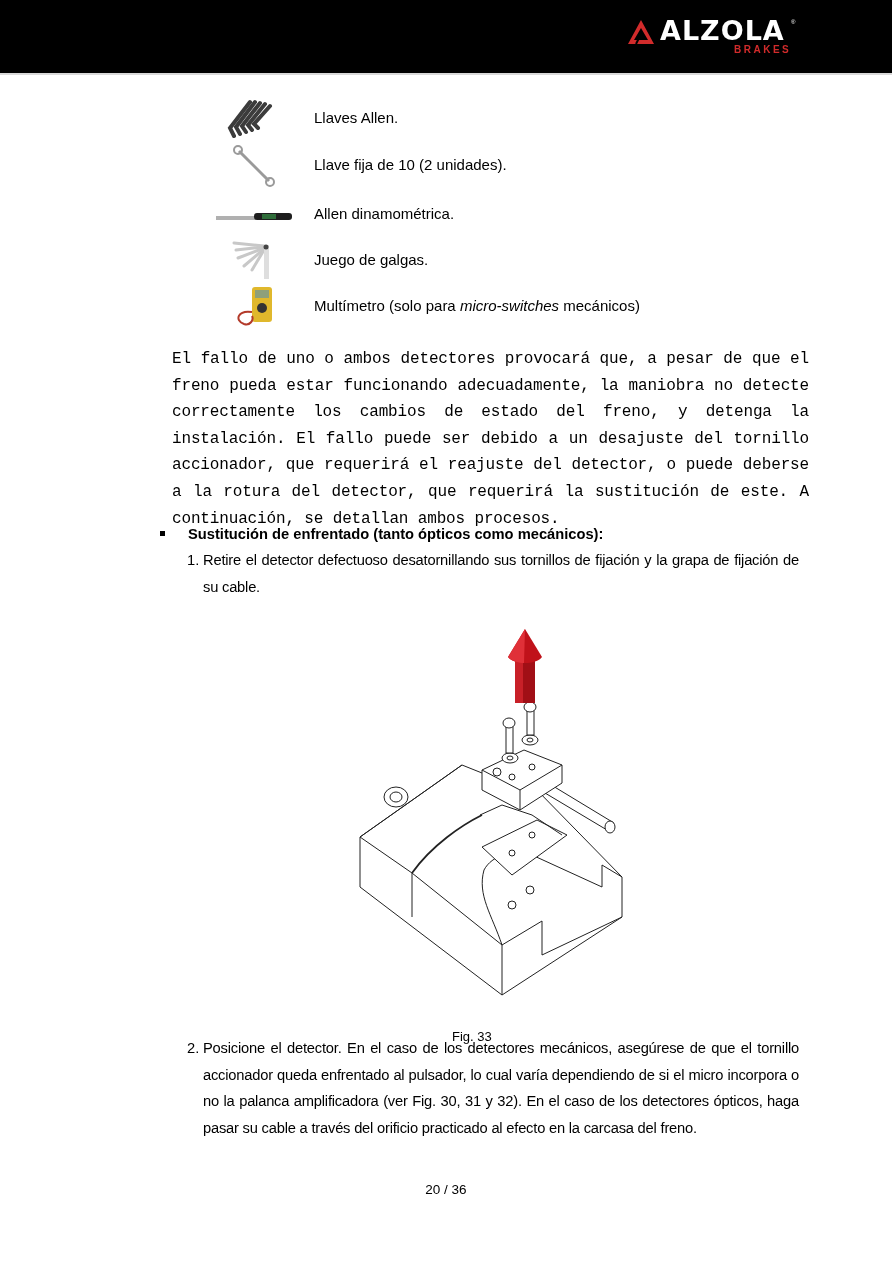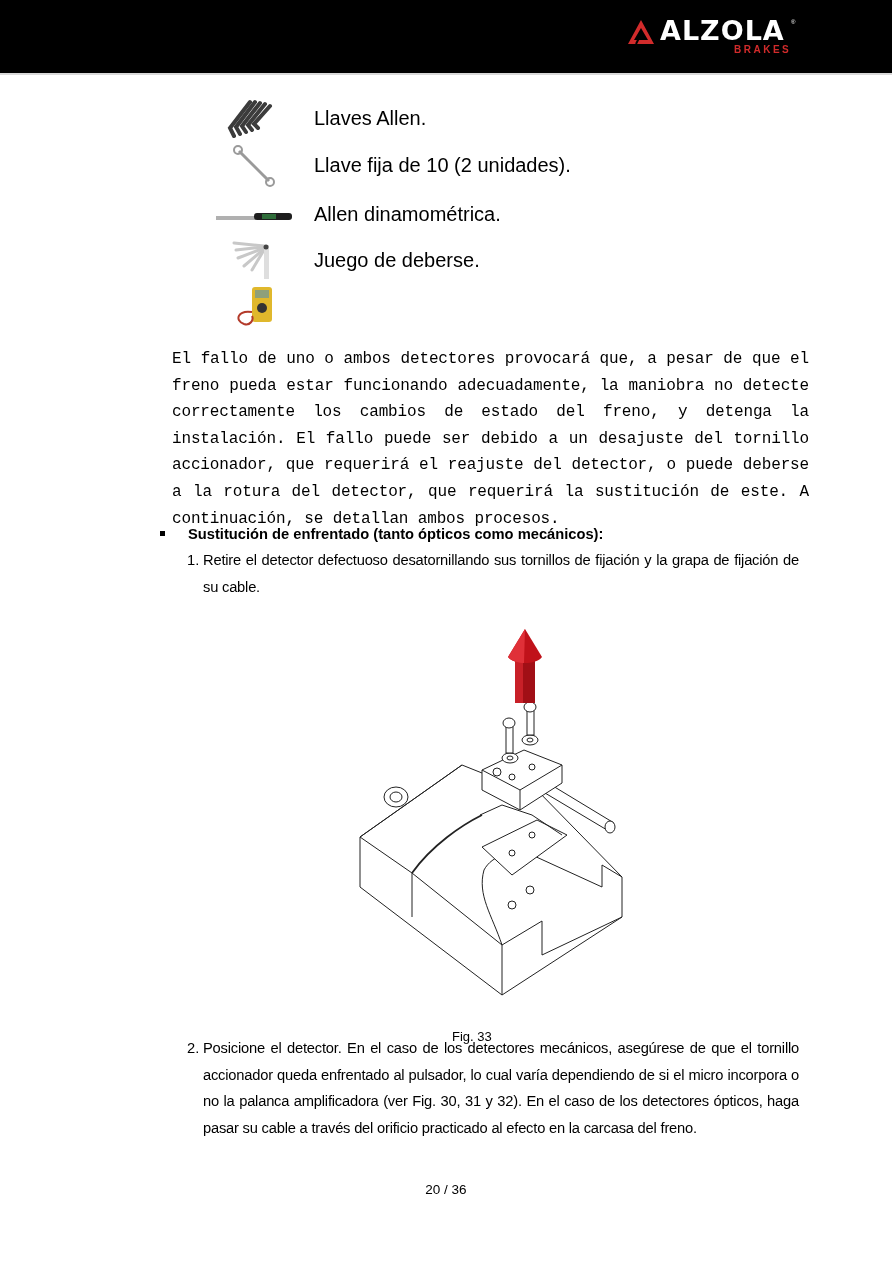--- a/index.html
+++ b/index.html
@@ -6,21 +6,21 @@
   body { width: 892px; height: 1262px; position: relative; overflow: hidden; font-family: "Liberation Sans", sans-serif; color: #000; }
   .header { position: absolute; left: 0; top: 0; width: 892px; height: 73px; background: #000; border-bottom: 2px solid #d9d9d9; }
   .logo { position: absolute; left: 627px; top: 17px; width: 175px; height: 42px; }
   .logo-tri { position: absolute; left: 0; top: 2px; width: 28px; height: 26px; }
   .logo-word { position: absolute; left: 33px; top: -2px; font-family: "DejaVu Sans", sans-serif; font-weight: bold; font-size: 27px; letter-spacing: 1px; color: #fff; line-height: 32px; }
   .logo-reg { position: absolute; left: 164px; top: 2px; font-size: 6px; color: #fff; }
   .logo-sub { position: absolute; left: 107px; top: 27px; font-size: 10px; letter-spacing: 2.5px; color: #d12b2b; font-weight: bold; line-height: 12px; }
 
   .tool { position: absolute; left: 214px; height: 40px; width: 480px; }
   .tool .ico { position: absolute; left: 0; top: 0; width: 80px; height: 40px; }
-  .tool .lbl { position: absolute; left: 100px; top: 11px; font-size: 20px; line-height: 18px; white-space: nowrap; }
+  .tool .lbl { position: absolute; left: 100px; top: 11px; font-size: 15px; line-height: 18px; white-space: nowrap; }
 
   .para { position: absolute; left: 172px; width: 637px; font-size: 16px; line-height: 26.6px; text-align: justify; text-align-last: left; font-family: Liberation Mono, monospace; letter-spacing: -0.15px; }
   .bullet { position: absolute; left: 160px; top: 524px; width: 640px; font-size: 14.7px; line-height: 20px; font-weight: bold; }
   .bullet .sq { position: absolute; left: 0; top: 7px; width: 5px; height: 5px; background: #000; }
   .bullet .txt { position: absolute; left: 28px; top: 0; white-space: nowrap; }
   .step { position: absolute; left: 187px; width: 612px; font-size: 14.7px; line-height: 26.6px; }
   .step .num { position: absolute; left: 0; top: 0; }
   .step .txt { margin-left: 16px; display: block; text-align: justify; text-align-last: left; letter-spacing: -0.2px; }
   .figure { position: absolute; left: 352px; top: 625px; width: 280px; height: 375px; }
   .caption { position: absolute; left: 452px; top: 1028px; font-size: 13px; line-height: 18px; }
@@ -77,30 +77,31 @@
     <g stroke="#c8c8c8" stroke-width="3" stroke-linecap="round">
       <line x1="50" y1="6" x2="20" y2="3"></line>
       <line x1="50" y1="7" x2="22" y2="10"></line>
       <line x1="50" y1="8" x2="24" y2="18"></line>
       <line x1="50" y1="9" x2="30" y2="26"></line>
       <line x1="50" y1="10" x2="38" y2="30"></line>
     </g>
     <rect x="50" y="5" width="5" height="34" fill="#dedede"></rect>
     <circle cx="52" cy="7" r="2.5" fill="#444"></circle>
   </svg>
-  <span class="lbl">Juego de deberse.</span>
+  <span class="lbl">Juego de galgas.</span>
 </div>
 
 <div class="tool" style="top:286px;">
   <svg class="ico" viewBox="0 0 80 40">
     <rect x="38" y="1" width="20" height="35" rx="3" fill="#e0b82c"></rect>
     <rect x="41" y="4" width="14" height="8" fill="#8ea07a"></rect>
     <circle cx="48" cy="22" r="5" fill="#333"></circle>
     <path d="M38 26 C24 24 20 34 30 38 C36 40 40 34 38 30" fill="none" stroke="#b33a2a" stroke-width="2"></path>
   </svg>
+  <span class="lbl"><span>Multímetro (solo para </span><i>micro-switches</i><span> mecánicos)</span></span>
 </div>
 
 <p class="para" style="top:346px; margin:0;">El fallo de uno o ambos detectores provocará que, a pesar de que el freno pueda estar funcionando adecuadamente, la maniobra no detecte correctamente los cambios de estado del freno, y detenga la instalación. El fallo puede ser debido a un desajuste del tornillo accionador, que requerirá el reajuste del detector, o puede deberse a la rotura del detector, que requerirá la sustitución de este. A continuación, se detallan ambos procesos.</p>
 
 <div class="bullet">
   <span class="sq"></span>
   <span class="txt">Sustitución de enfrentado (tanto ópticos como mecánicos):</span>
 </div>
 
 <div class="step" style="top:547px;">

